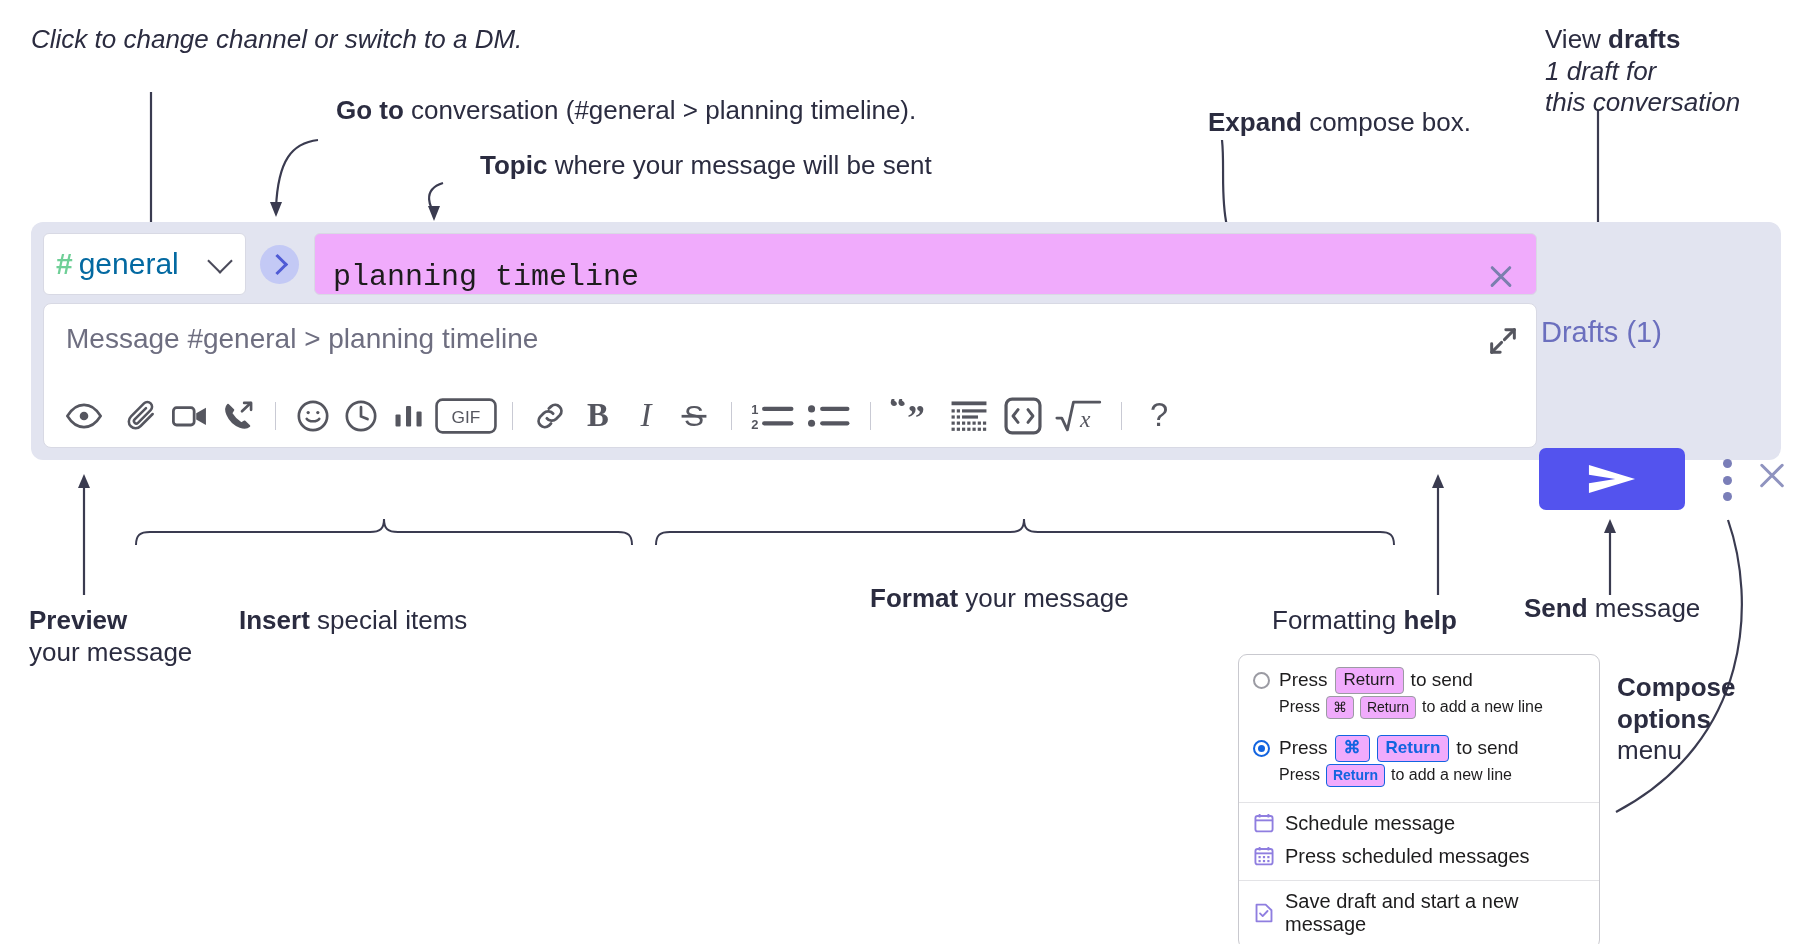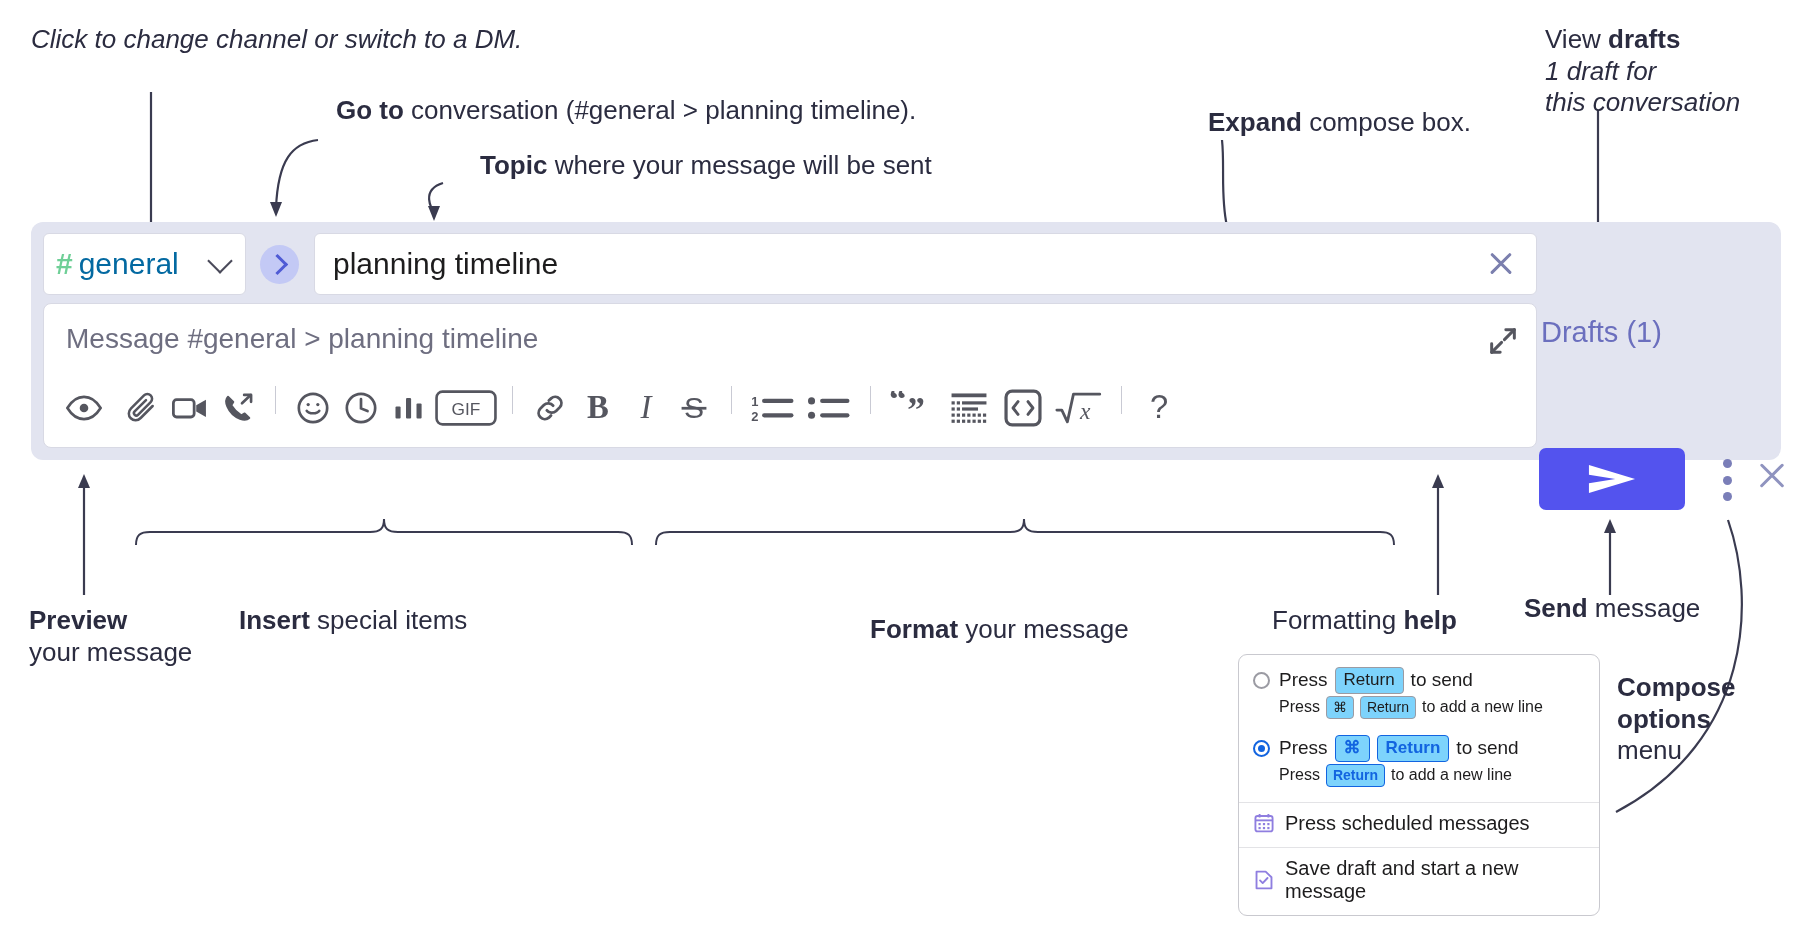--- a/index.html
+++ b/index.html
@@ -92,26 +92,27 @@
     width: 12px; height: 12px;
     border-right: 3px solid #4f5bd5;
     border-top: 3px solid #4f5bd5;
     transform: rotate(45deg);
     margin-left: -4px;
   }
   #topic-field {
     position: absolute;
     left: 271px; top: 0;
     width: 1223px; height: 62px;
-    background: #ffffff;
+    background: #f0abfc;
     border: 1px solid #d8d9e4;
     border-radius: 6px;
     box-sizing: border-box;
-    display: flex; align-items: center;
+    display: flex; align-items: flex-end;
     padding: 0 18px;
+    font-family: Liberation Mono, monospace;
   }
   #topic-value {
     font-size: 30px;
     color: #1d1c1d;
     flex: 1;
   }
   #topic-clear {
     width: 34px; height: 34px;
     position: relative;
     cursor: pointer;
@@ -148,21 +149,21 @@
     right: 16px; top: 20px;
     width: 34px; height: 34px;
     cursor: pointer;
   }
 
   
   #toolbar {
     position: absolute;
     left: 2px; top: 82px;
     width: 1488px; height: 60px;
-    display: flex; 
+    display: flex; align-items: center;
     gap: 0px;
     padding-left: 14px;
     box-sizing: border-box;
   }
   .tb {
     width: 48px; height: 44px;
     display: flex; align-items: center; justify-content: center;
     cursor: pointer;
     flex: none;
     color: #616273;
@@ -268,21 +269,21 @@
     display: flex; align-items: center; gap: 6px;
   }
   .key {
     display: inline-flex; align-items: center; justify-content: center;
     border: 1px solid #9b9ba3;
     border-radius: 4px;
     padding: 1px 8px;
     font-size: 17px;
     line-height: 1.35;
     color: #1d1c1d;
-    background: #7dd3fc;
+    background: #f0abfc;
   }
   .key.sm { font-size: 14px; padding: 1px 6px; }
   .key.blue { border-color: #1264e0; color: #1264e0; font-weight: 700; }
   .key.blue.sm { font-weight: 700; }
   .menu-row-text { display: flex; align-items: center; gap: 7px; }
   .menu-divider {
     height: 1px; background: #e3e3e6;
     margin: 7px 0 4px 0;
   }
   .menu-item {
@@ -587,21 +588,21 @@
 
 <div class="anno" style="left:29px; top:605px;">
   <div><b>Preview</b></div>
   <div>your message</div>
 </div>
 
 <div class="anno" style="left:239px; top:605px;">
   <b>Insert</b><span> special items</span>
 </div>
 
-<div class="anno" style="left:870px; top:614px;text-align:center;">
+<div class="anno" style="left:870px; top:583px;text-align:center;">
   <b>Format</b><span> your message</span>
 </div>
 
 <div class="anno" style="left:1272px; top:605px;">
   <span>Formatting </span><b>help</b>
 </div>
 
 <div class="anno" style="left:1524px; top:593px;text-align:center;">
   <b>Send</b><span> message</span>
 </div>
@@ -639,20 +640,31 @@
     </span>
   </div>
   <div class="menu-sub">
     <span>Press</span>
     <span class="key sm blue">Return</span>
     <span>to add a new line</span>
   </div>
 
   <div class="menu-divider"></div>
 
+  <div class="menu-item">
+    <span class="mi-icon">
+      <svg width="22" height="22" viewBox="0 0 20 20" fill="none" stroke="#8f7ee0" stroke-width="1.7">
+        <rect x="2.2" y="3.6" width="15.6" height="14" rx="2"></rect>
+        <line x1="2.2" y1="7.6" x2="17.8" y2="7.6"></line>
+        <line x1="6" y1="1.8" x2="6" y2="5"></line>
+          <line x1="14" y1="1.8" x2="14" y2="5"></line>
+      </svg>
+    </span>
+    <span>Schedule message</span>
+  </div>
 
   <div class="menu-item">
     <span class="mi-icon">
       <svg width="22" height="22" viewBox="0 0 20 20" fill="none" stroke="#8f7ee0" stroke-width="1.7">
         <rect x="2.2" y="3.6" width="15.6" height="14" rx="2"></rect>
         <line x1="2.2" y1="7.6" x2="17.8" y2="7.6"></line>
         <line x1="6" y1="1.8" x2="6" y2="5"></line>
           <line x1="14" y1="1.8" x2="14" y2="5"></line>
         <g fill="#8f7ee0" stroke="none">
           <rect x="5" y="10" width="2" height="2"></rect>

